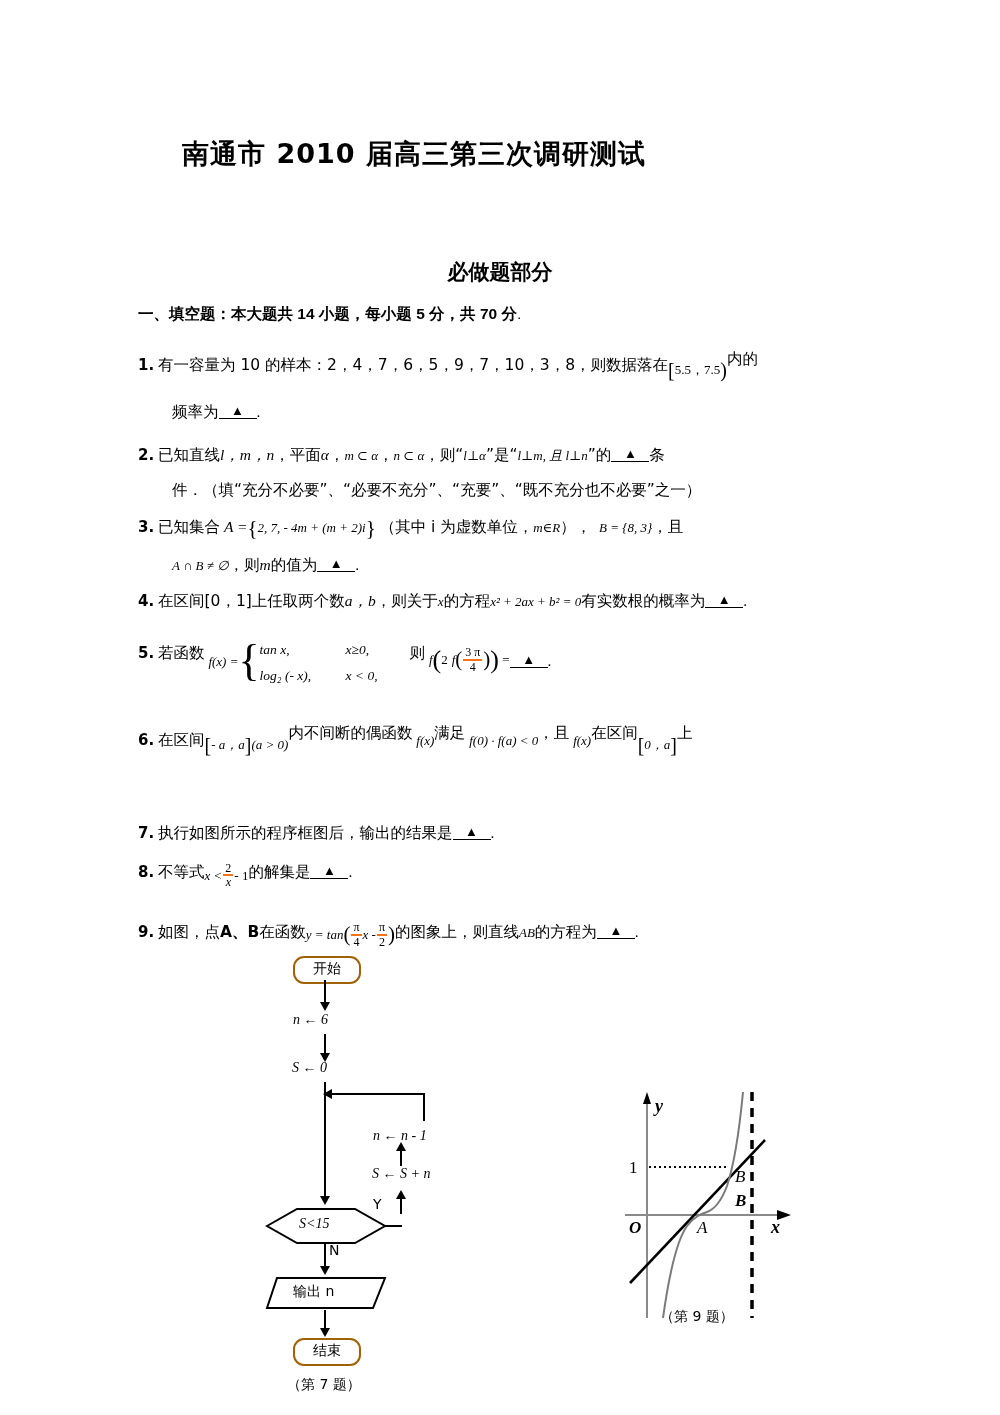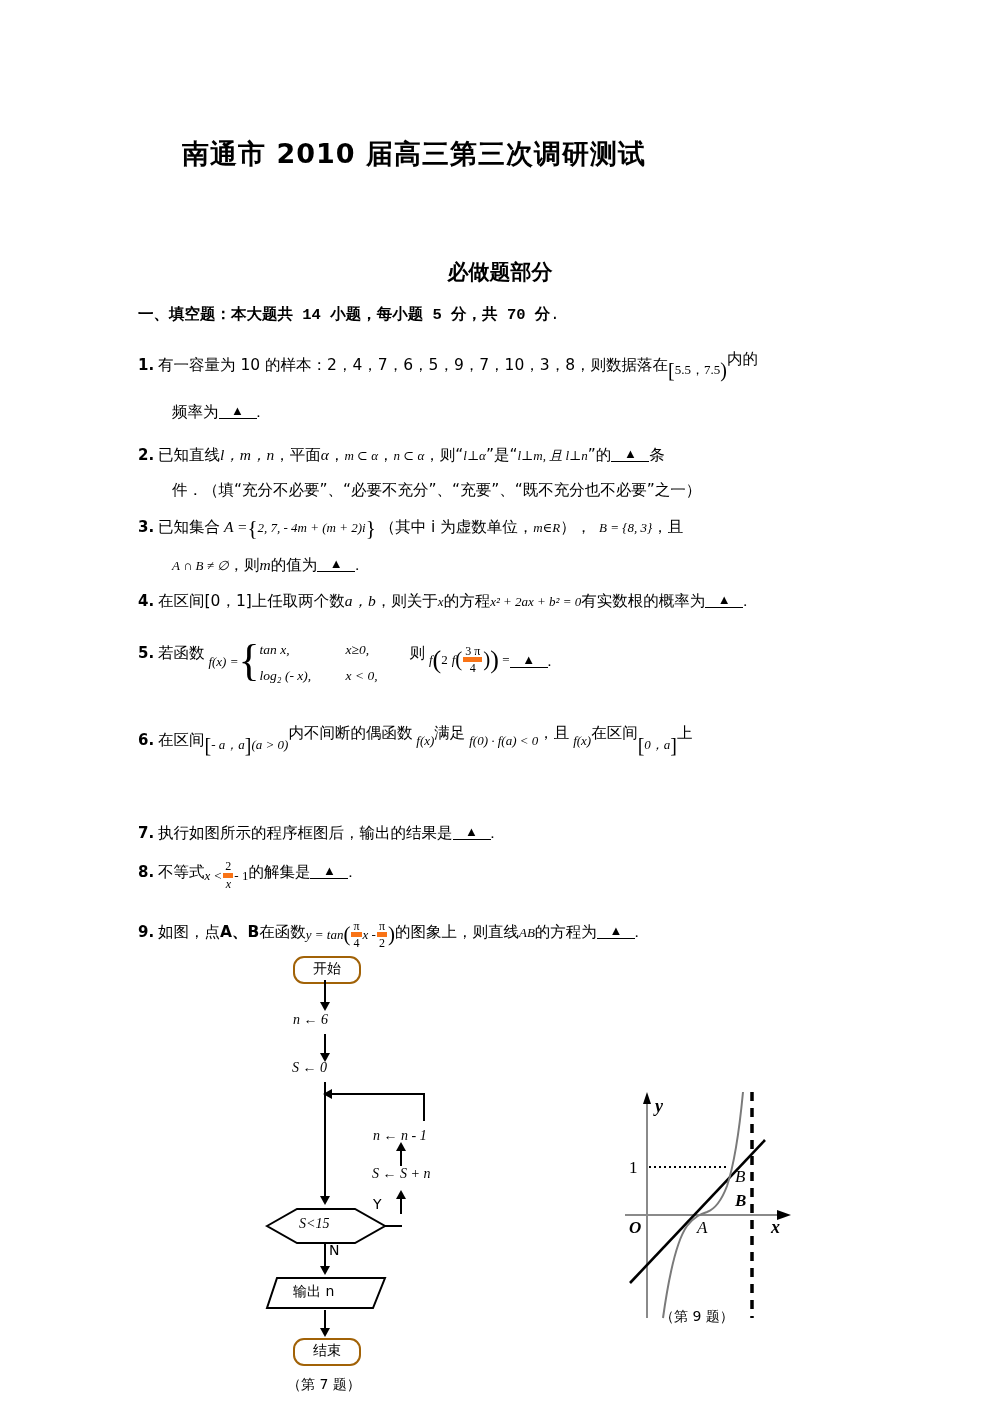--- a/index.html
+++ b/index.html
@@ -26,21 +26,21 @@
   }
   .title3{
     position:absolute;left:0;top:258px;width:1000px;text-align:center;
     font-family:Liberation Sans, sans-serif;
     font-weight:bold;font-size:21px;
   }
 
   
   .sechead{
     position:absolute;left:138px;top:304px;
-    font-family:Liberation Mono, monospace;
+    font-family:Liberation Sans, sans-serif;
     font-weight:bold;font-size:15.5px;white-space:nowrap;
   }
   .sechead .tail{font-weight:normal;}
 
   
   .q{position:absolute;font-size:15.5px;line-height:1.5;white-space:nowrap;}
   .qnum{
     font-family:"DejaVu Sans","Liberation Sans",sans-serif;
     font-weight:bold;font-size:15px;
   }
@@ -51,21 +51,21 @@
   .blank{
     display:inline-block;border-bottom:1.2px solid #000;
     min-width:34px;text-align:center;font-size:13px;line-height:1;
     padding:0 2px 1px 2px;vertical-align:2px;
   }
   .sml{font-size:13px;}
 
   
   .frac{display:inline-block;vertical-align:middle;text-align:center;
         font-size:12px;line-height:1.05;margin:0 1px;position:relative;top:-1px;}
-  .frac .num{display:block;border-bottom:5px solid #f97316;padding:0 2px;}
+  .frac .num{display:block;border-bottom:2px solid #f97316;padding:0 2px;}
   .frac .den{display:block;padding:0 2px;}
   .bigparen{font-size:26px;font-family:"Liberation Serif",serif;
             vertical-align:middle;position:relative;top:-1px;}
   .midparen{font-size:21px;font-family:"Liberation Serif",serif;
             vertical-align:middle;position:relative;top:-1px;}
 
   
   .interval{display:inline-block;font-size:13px;vertical-align:-4px;}
   .interval .bk{font-size:20px;vertical-align:-3px;}
 

